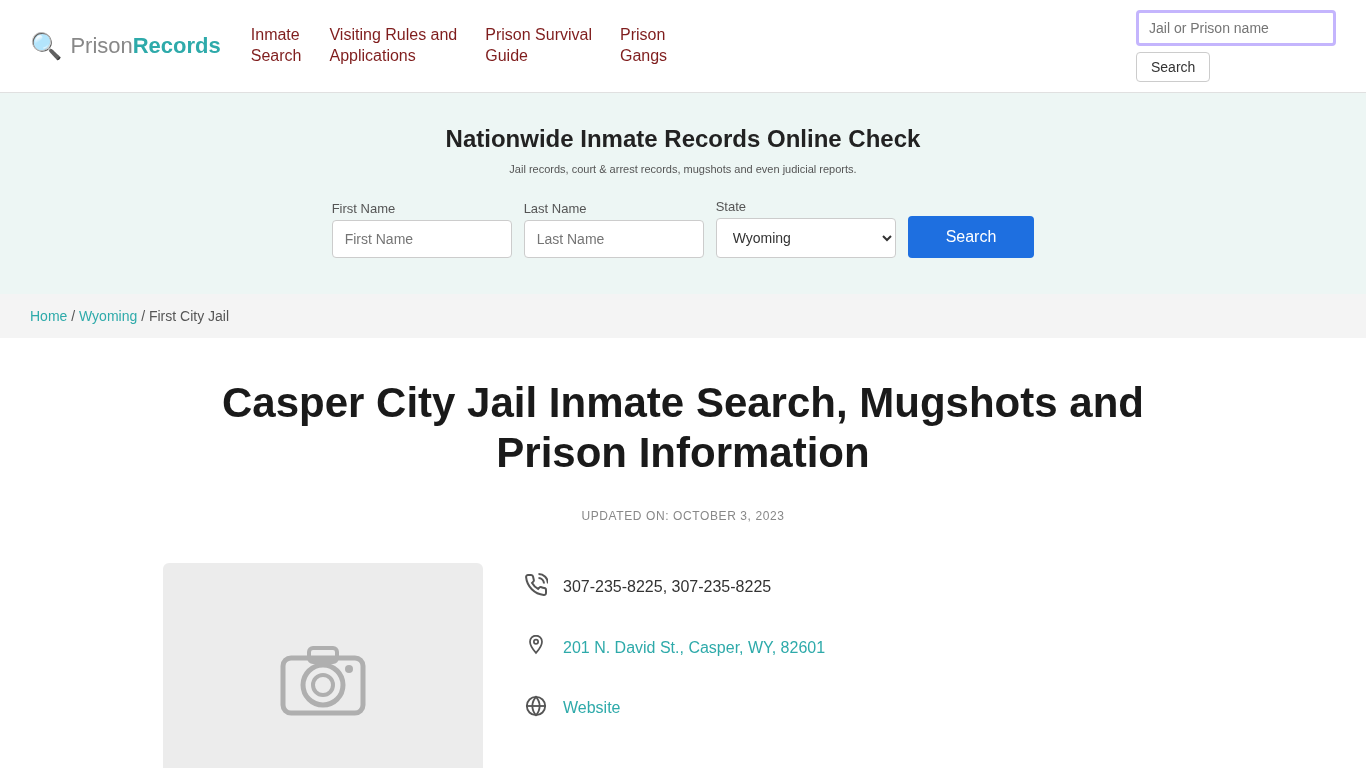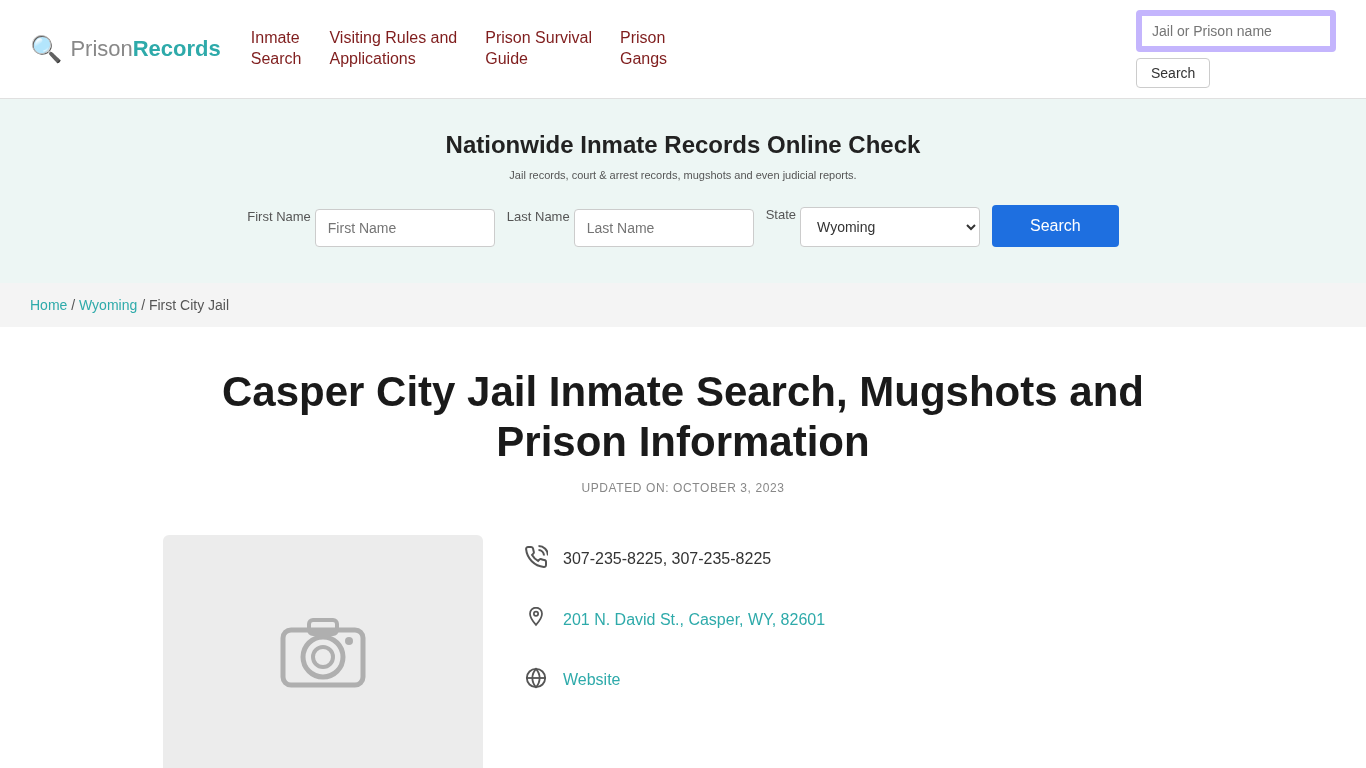--- a/index.html
+++ b/index.html
@@ -44,21 +44,21 @@
       line-height: 1.3;
       cursor: pointer;
     }
     .header-search {
       display: flex;
       flex-direction: column;
       gap: 6px;
       margin-left: auto;
     }
     .header-search-input {
-      border: 6px solid #c4b5fd;
+      border: 3px solid #c4b5fd;
       border-radius: 4px;
       padding: 7px 10px;
       font-size: 14px;
       width: 200px;
       color: #999;
     }
     .header-search-btn {
       background: #fff;
       border: 1px solid #ccc;
       border-radius: 4px;
@@ -88,20 +88,21 @@
     }
     .hero-form {
       display: flex;
       justify-content: center;
       gap: 12px;
       align-items: flex-end;
       flex-wrap: wrap;
     }
     .hero-form-group {
       display: flex;
+      flex-direction: column;
       gap: 4px;
       text-align: left;
     }
     .hero-form-group label {
       font-size: 13px;
       color: #555;
     }
     .hero-form-group input,
     .hero-form-group select {
       border: 1px solid #ccc;
@@ -142,21 +143,21 @@
       max-width: 1100px;
       margin: 0 auto;
       padding: 40px 30px;
     }
     .page-title {
       font-size: 42px;
       font-weight: 800;
       color: #1a1a1a;
       text-align: center;
       line-height: 1.2;
-      margin-bottom: 13px;
+      margin-bottom: 30px;
     }
     .updated-on {
       text-align: center;
       font-size: 12px;
       color: #888;
       letter-spacing: 0.05em;
       margin-bottom: 40px;
     }
 
     

